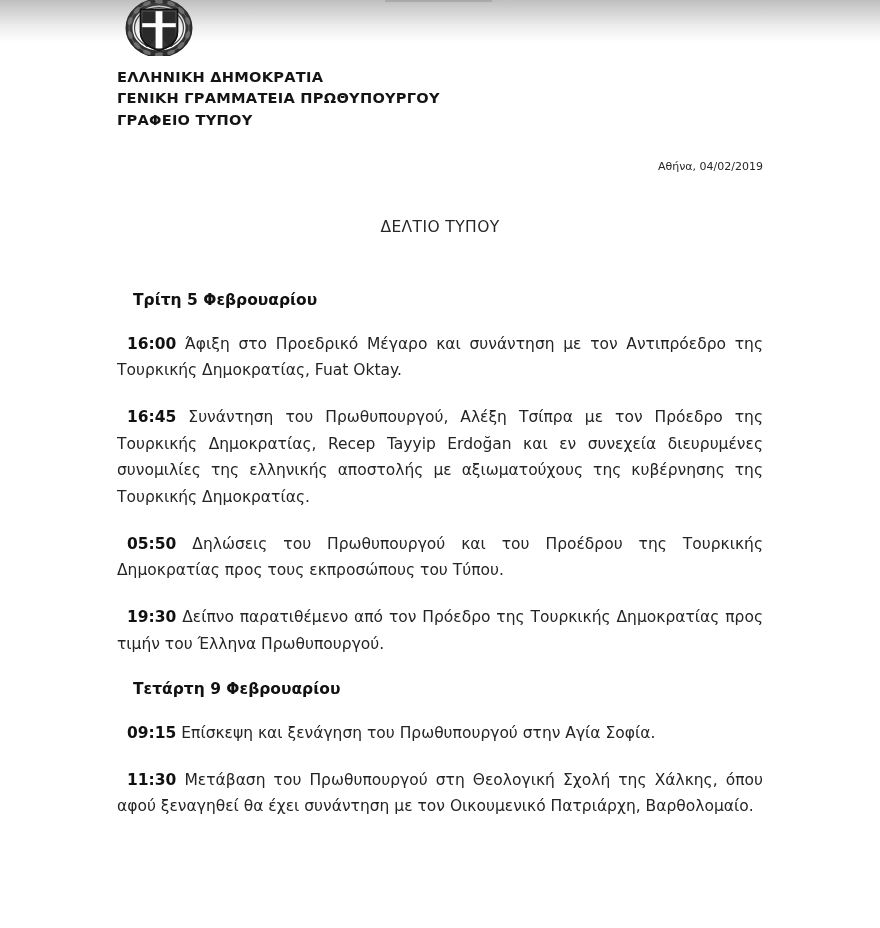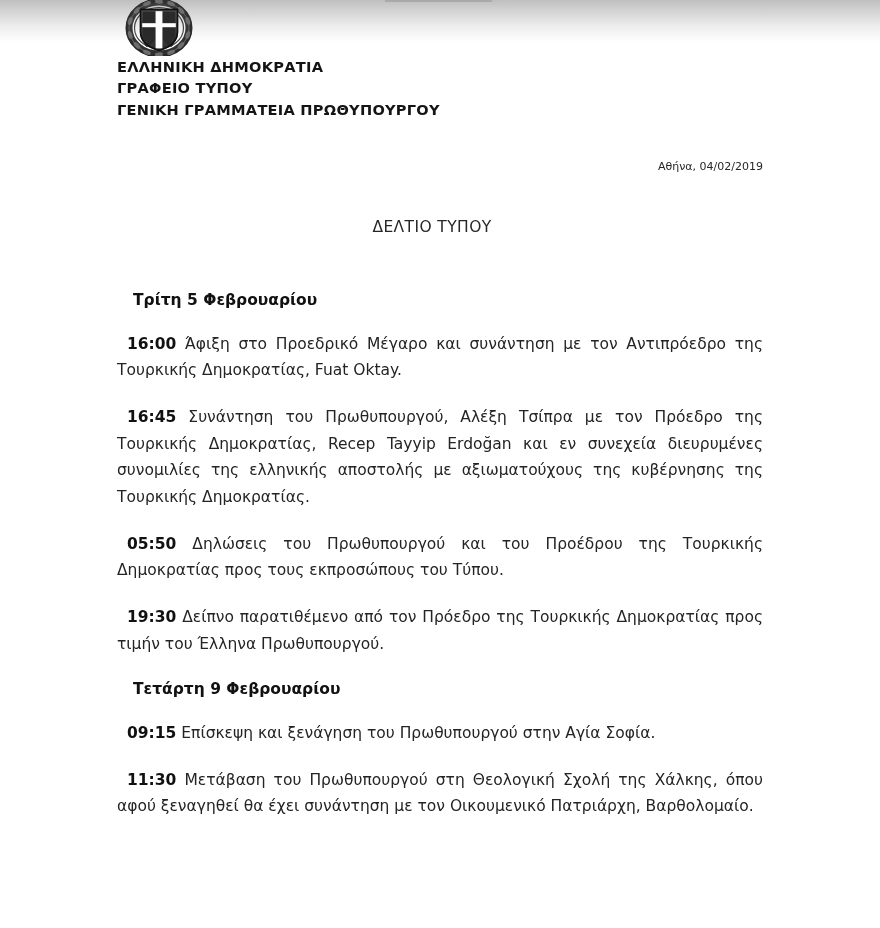--- a/index.html
+++ b/index.html
@@ -51,20 +51,21 @@
   }
   #emblem-wrap {
     width: 68px;
     height: 56px;
     margin-left: 8px;
     margin-top: 0px;
   }
   #emblem-wrap svg { display: block; }
 
   #org-lines {
+    margin-top: 10px;
     line-height: 1.46;
   }
   .org-line {
     font-size: 14.6px;
     font-weight: bold;
     letter-spacing: 0.25px;
     color: #141414;
     white-space: nowrap;
   }
 
@@ -75,21 +76,21 @@
     top: 160px;
     width: 646px;
     text-align: right;
     font-size: 11px;
     color: #262626;
   }
 
   
   #doc-title {
     position: absolute;
-    left: 109px;
+    left: 117px;
     top: 218px;
     width: 646px;
     text-align: center;
     font-size: 15.5px;
     letter-spacing: 0.4px;
     color: #262626;
   }
 
   
   #body-col {
@@ -201,22 +202,22 @@
 
         <rect x="30.6" y="11.2" width="6.8" height="37.2" fill="#ffffff"></rect>
         <rect x="17.2" y="23.2" width="33.6" height="4.0" fill="#ffffff"></rect>
 
         <path d="M15.5 9.5 H52.5 V32 C52.5 41.5 44 47.5 34 50.5 C24 47.5 15.5 41.5 15.5 32 Z" fill="none" stroke="#111111" stroke-width="1.5"></path>
       </svg>
     </div>
 
     <div id="org-lines">
       <div class="org-line">ΕΛΛΗΝΙΚΗ ΔΗΜΟΚΡΑΤΙΑ</div>
+      <div class="org-line">ΓΕΝΙΚΗ ΓΡΑΜΜΑΤΕΙΑ ΠΡΩΘΥΠΟΥΡΓΟΥ</div>
       <div class="org-line">ΓΡΑΦΕΙΟ ΤΥΠΟΥ</div>
-      <div class="org-line">ΓΕΝΙΚΗ ΓΡΑΜΜΑΤΕΙΑ ΠΡΩΘΥΠΟΥΡΓΟΥ</div>
     </div>
   </div>
 
   <div id="date-line">Αθήνα, 04/02/2019</div>
 
   <div id="doc-title">ΔΕΛΤΙΟ ΤΥΠΟΥ</div>
 
   <div id="body-col">
 
 

